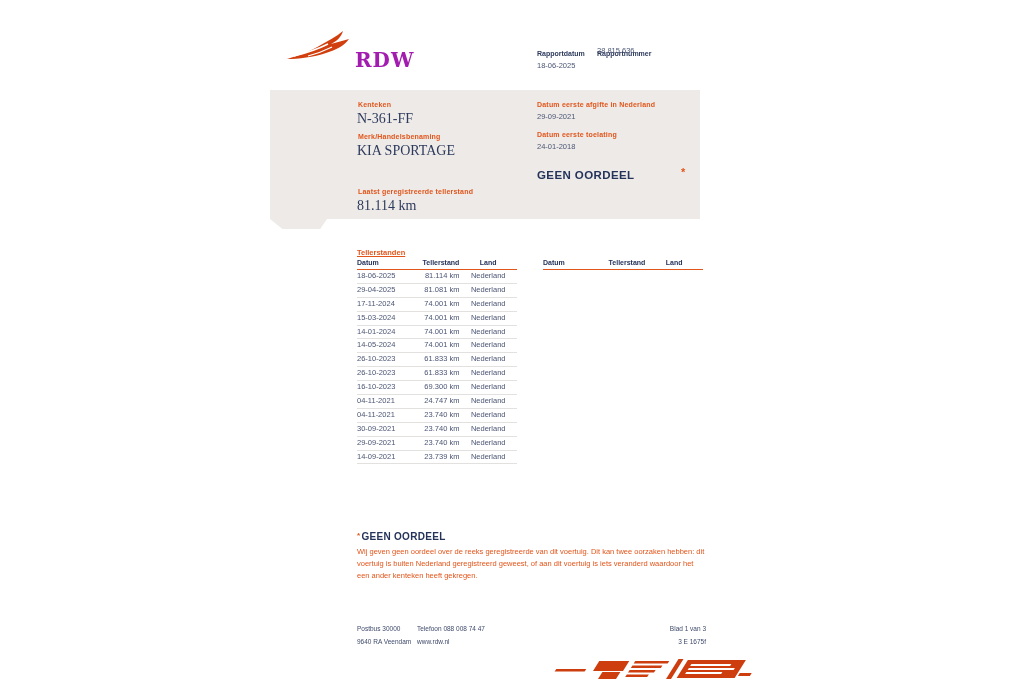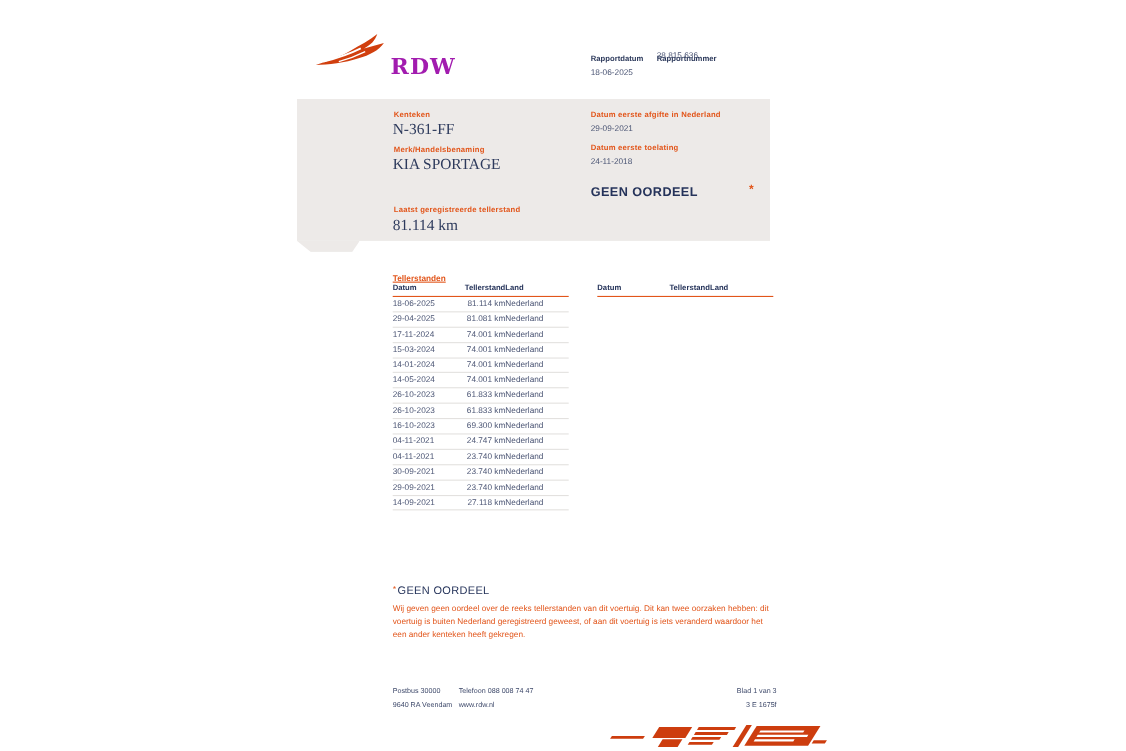--- a/index.html
+++ b/index.html
@@ -27,25 +27,25 @@
 
   
   .section-title{font-size:7.5px;font-weight:700;color:#e2551a;}
   .ttable{width:160px;font-size:7.5px;}
   .thead{display:flex;font-size:7px;font-weight:700;color:#25335a;
          padding-bottom:3px;border-bottom:1.5px solid #e2551a;}
   .trow{display:flex;height:12.9px;line-height:12.9px;border-bottom:1px solid #e3e1df;
         color:#4b5574;}
   .c-datum{width:33%;text-align:left;}
   .c-teller{width:31%;text-align:right;}
-  .c-land{width:36%;text-align:left;}
+  .c-land{width:36%;text-align:center;}
 
   
   .footnote{left:357px;top:531px;width:350px;}
-  .footnote-head{font-size:10px;font-weight:400;color:#25335a;letter-spacing:.3px;}
+  .footnote-head{font-size:10px;font-weight:700;color:#25335a;letter-spacing:.3px;}
   .footnote-star{color:#e2551a;font-size:8px;vertical-align:2px;margin-right:1px;}
   .footnote-body{margin-top:4px;font-size:7.5px;line-height:12.2px;color:#e2551a;}
 
   
   .footer-col{font-size:6.5px;line-height:13px;color:#3f4a6b;}
   .footer-right{text-align:right;}
 </style>
 </head>
 <body>
 
@@ -73,21 +73,21 @@
   <div class="abs field-label" style="left:358px;top:133px;">Merk/Handelsbenaming</div>
   <div class="abs field-value-big" style="left:357px;top:143px;">KIA SPORTAGE</div>
 
   <div class="abs field-label" style="left:358px;top:188px;">Laatst geregistreerde tellerstand</div>
   <div class="abs field-value-big" style="left:357px;top:198px;">81.114 km</div>
 
   <div class="abs field-label" style="left:537px;top:101px;">Datum eerste afgifte in Nederland</div>
   <div class="abs field-value-sm" style="left:537px;top:112px;">29-09-2021</div>
 
   <div class="abs field-label" style="left:537px;top:131px;">Datum eerste toelating</div>
-  <div class="abs field-value-sm" style="left:537px;top:142px;">24-11-2018</div>
+  <div class="abs field-value-sm" style="left:537px;top:142px;">24-01-2018</div>
 
   <div class="abs verdict" style="left:537px;top:169px;">GEEN OORDEEL</div>
   <div class="abs verdict-star" style="left:681px;top:166px;">*</div>
 
   <div class="abs section-title" style="left:357px;top:248px;text-decoration:underline;">Tellerstanden</div>
 
   <div class="abs ttable" style="left:357px;top:259px;">
     <div class="thead">
       <div class="c-datum">Datum</div>
       <div class="c-teller">Tellerstand</div>
@@ -154,39 +154,39 @@
           <div class="c-teller">23.740 km</div>
           <div class="c-land">Nederland</div>
         </div>
         <div class="trow">
           <div class="c-datum">29-09-2021</div>
           <div class="c-teller">23.740 km</div>
           <div class="c-land">Nederland</div>
         </div>
         <div class="trow">
           <div class="c-datum">14-09-2021</div>
-          <div class="c-teller">27.118 km</div>
+          <div class="c-teller">23.739 km</div>
           <div class="c-land">Nederland</div>
         </div>
       </div>
   </div>
 
   <div class="abs ttable" style="left:543px;top:259px;">
     <div class="thead">
       <div class="c-datum">Datum</div>
       <div class="c-teller">Tellerstand</div>
       <div class="c-land">Land</div>
     </div>
   </div>
 
   <div class="abs footnote">
     <div class="footnote-head">
       <span class="footnote-star">*</span><span>GEEN OORDEEL</span>
     </div>
-    <div class="footnote-body">Wij geven geen oordeel over de reeks tellerstanden van dit voertuig. Dit kan twee oorzaken hebben: dit voertuig is buiten Nederland geregistreerd geweest, of aan dit voertuig is iets veranderd waardoor het een ander kenteken heeft gekregen.</div>
+    <div class="footnote-body">Wij geven geen oordeel over de reeks geregistreerde van dit voertuig. Dit kan twee oorzaken hebben: dit voertuig is buiten Nederland geregistreerd geweest, of aan dit voertuig is iets veranderd waardoor het een ander kenteken heeft gekregen.</div>
   </div>
 
   <div class="abs footer-col" style="left:357px;top:622px;">
     <div>Postbus 30000</div>
     <div>9640 RA Veendam</div>
   </div>
   <div class="abs footer-col" style="left:417px;top:622px;">
     <div>Telefoon 088 008 74 47</div>
     <div>www.rdw.nl</div>
   </div>

